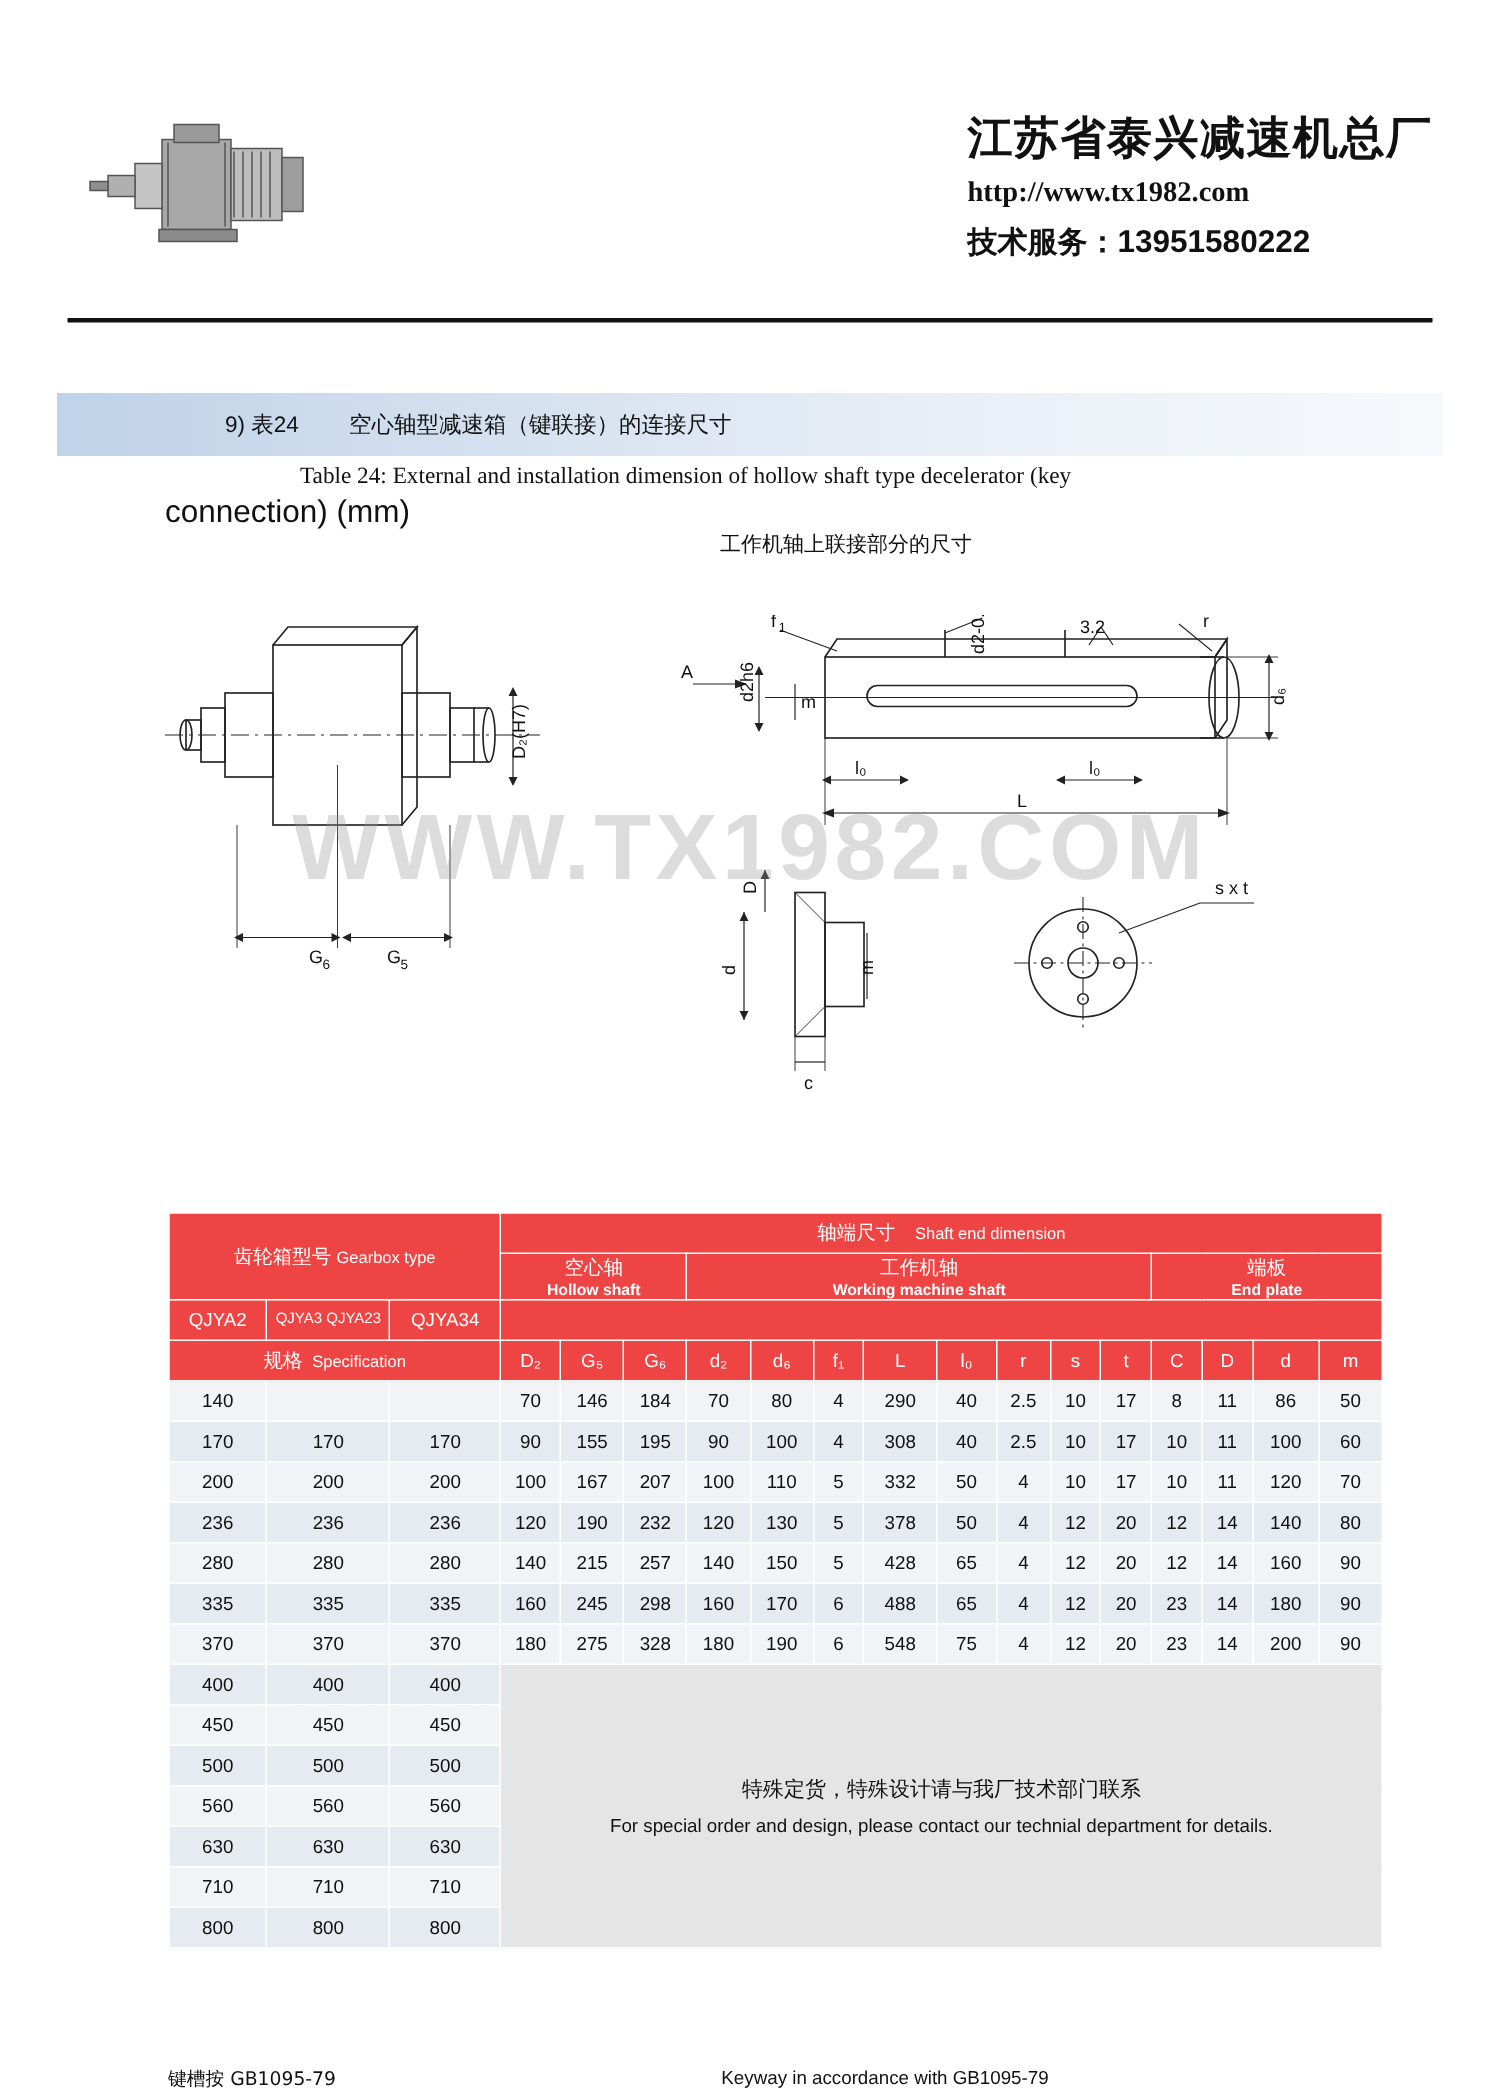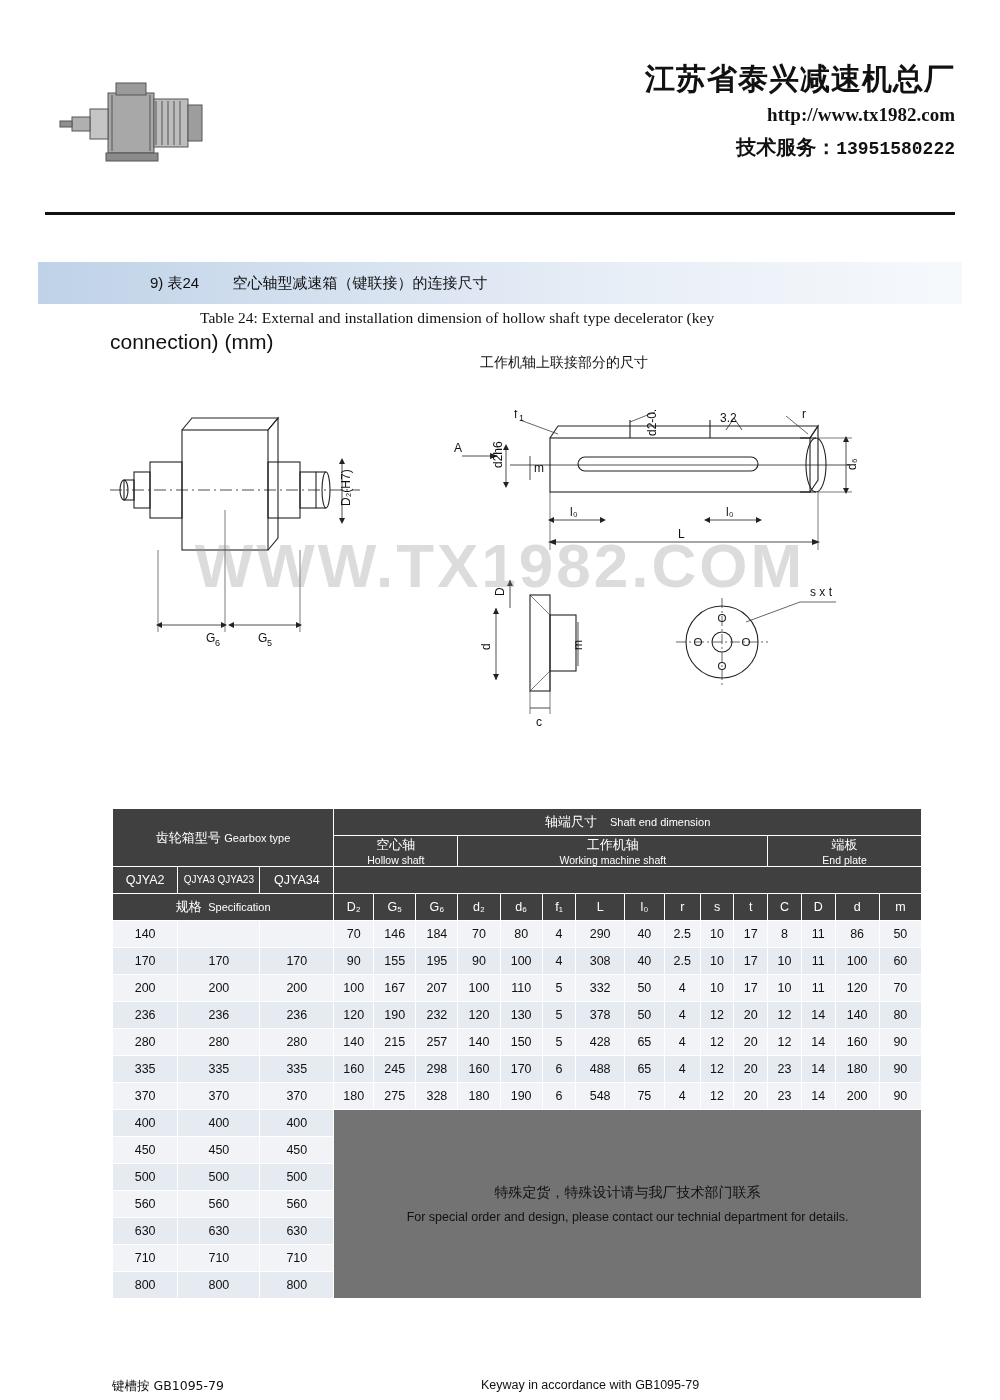--- a/index.html
+++ b/index.html
@@ -13,35 +13,35 @@
   }
 
   
   .page { position:absolute; left:0; top:0; width:1000px; height:1400px; }
 
   .header { position:absolute; left:45px; top:60px; width:910px; height:150px; }
   .logo-box {
     position:absolute; left:0; top:10px; width:180px; height:110px;
     display:flex; align-items:center; justify-content:center;
   }
-  .header-text { position:absolute; right:0; top:0; text-align:right; }
+  .header-text { position:absolute; right:0; top:14px; }
   .company-name {
     font-family:"DejaVu Sans", sans-serif;
     font-size:30px; font-weight:bold; color:#111; letter-spacing:1px;
     line-height:1.25;
   }
   .company-url {
     font-family:"Liberation Serif", serif;
     font-size:19px; font-weight:bold; color:#111; margin-top:6px;
   }
   .service-line {
     font-family:"DejaVu Sans", sans-serif;
     font-size:20px; font-weight:bold; color:#111; margin-top:8px;
   }
-  .service-num { font-family:Liberation Mono, monospace; font-size:18px; }
+  .service-num { font-family:Liberation Sans, sans-serif; font-size:21px; }
   .header-rule {
     position:absolute; left:45px; top:212px; width:910px; height:3px; background:#111;
   }
 
   
   .title-band {
     position:absolute; left:38px; top:262px; width:924px; height:42px;
     background:linear-gradient(to right,#bfd2e8 0%, #d7e2f0 35%, #e9eff7 65%, #f6f9fc 100%);
   }
   .title-cn {
@@ -84,27 +84,27 @@
   .wm2 { top:1120px; left:0; }
 
   
   .table-wrap { position:absolute; left:112px; top:808px; width:810px; }
   table.dims { border-collapse:collapse; width:810px; font-size:12.5px; }
   table.dims td, table.dims th {
     border:1px solid #ffffff;
     text-align:center; vertical-align:middle;
     padding:0; height:27px; color:#111; font-weight:normal;
   }
-  .hdr { background:#404040; color:#ffffff !important; font-weight:bold; }
+  .hdr { background:#ef4444; color:#ffffff !important; font-weight:bold; }
   .hdr-cn { font-family:"DejaVu Sans", sans-serif; font-size:13px; }
-  .hdr-en { font-size:10.5px; font-weight:normal; display:block; }
+  .hdr-en { font-size:10.5px; font-weight:bold; display:block; }
   .hdr .two-line { line-height:1.15; display:block; padding:2px 0; }
   td.body { background:#f1f3f7; }
   td.bodyalt { background:#e6eaf1; }
-  .spanbox { background:#737373; }
+  .spanbox { background:#e5e5e5; }
   .note-cn { font-family:"DejaVu Sans", sans-serif; font-size:14px; color:#111; }
   .note-en { font-size:12.5px; color:#111; }
   .footer-left {
     position:absolute; left:112px; top:1378px;
     font-family:"DejaVu Sans", sans-serif; font-size:12.5px; color:#111;
   }
   .footer-center {
     position:absolute; left:0; top:1378px; width:1000px; text-align:center;
     font-size:12.5px; color:#111;
   }

